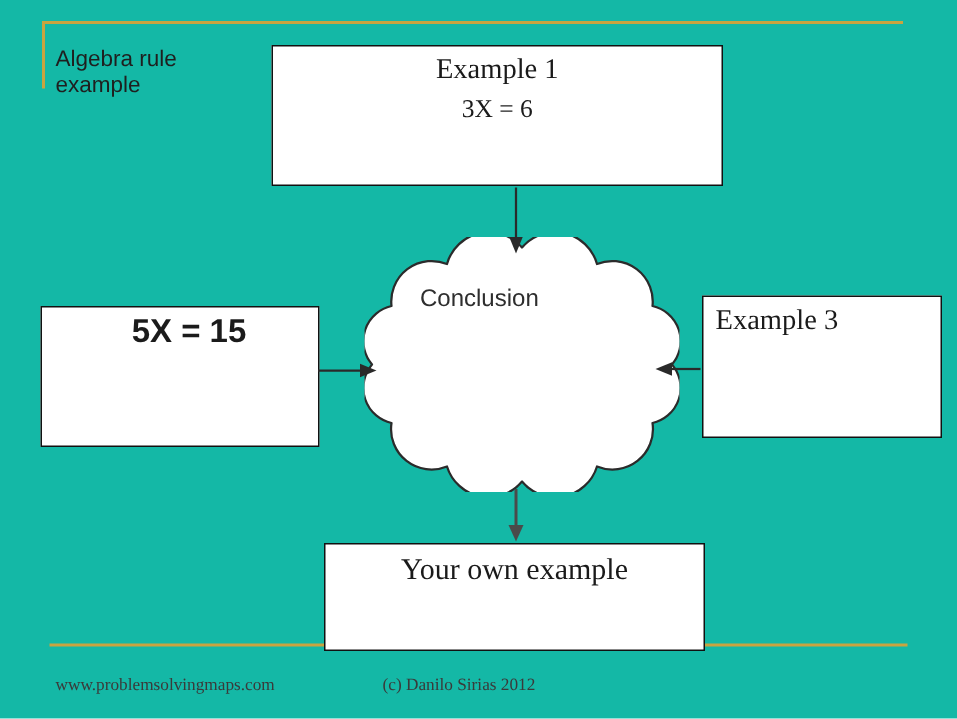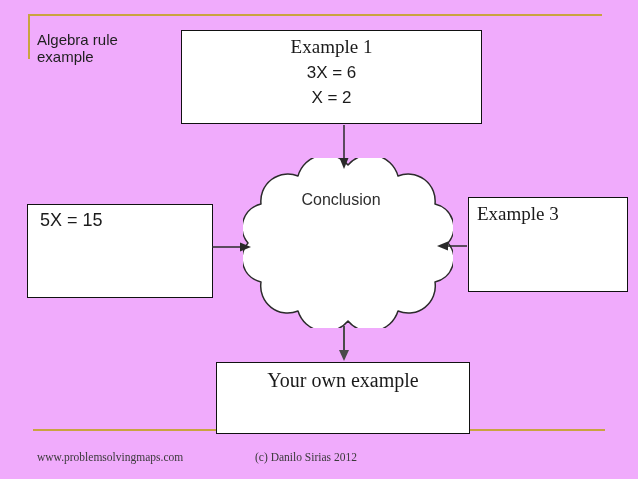--- a/index.html
+++ b/index.html
@@ -4,21 +4,21 @@
 <style>
   html, body {
     margin: 0;
     padding: 0;
     background: #ffffff;
   }
   .slide {
     position: relative;
     width: 638px;
     height: 479px;
-    background: #f0abfc;
+    background: #14b8a6;
     overflow: hidden;
     font-family: "Liberation Sans", sans-serif;
   }
 
   
   .accent-top {
     position: absolute;
     left: 28px; top: 14px;
     width: 574px; height: 2px;
     background: var(--gold, #C9A43F);
@@ -74,36 +74,36 @@
   .centered { text-align: center; }
   .box-example3 .box-title { text-align: left; padding-left: 8px; }
   .box-yourown  .box-title { font-size: 20px; margin-top: 5px; }
 
   .equation {
     font-family: "Liberation Sans", sans-serif;
     color: #1b1b1b;
     line-height: 22px;
     margin-top: 5px;
   }
-  .box-example1 .equation { font-size: 17px; text-align: center; margin-top: 3px; }
-  .box-example2 .equation { font-size: 18px; text-align: left; padding-left: 12px; line-height: 25px; margin-top: 3px; }
+  .box-example1 .equation { font-size: 17px; text-align: center; margin-top: 3px; font-family: Liberation Serif, serif; }
+  .box-example2 .equation { font-size: 22px; text-align: center; padding-left: 12px; line-height: 25px; margin-top: 3px; font-weight: bold; }
   .box-example3 .equation { font-size: 18px; text-align: left; padding-left: 10px; line-height: 25px; margin-top: 2px; }
 
   
   .cloud-svg {
     position: absolute;
     left: 243px; top: 158px;
     width: 210px; height: 170px;
     z-index: 2;
   }
   .conclusion-label {
     position: absolute;
     left: 280px; top: 191px;
     width: 122px;
-    text-align: center;
+    text-align: left;
     font-size: 16px;
     color: #2e2e2e;
     z-index: 3;
   }
 
   
   .arrows-svg {
     position: absolute;
     left: 0; top: 0;
     width: 638px; height: 479px;
@@ -137,21 +137,20 @@
   <div class="accent-top"></div>
   <div class="accent-left"></div>
   <div class="footer-divider"></div>
 
   <div class="slide-title">Algebra rule
 example</div>
 
   <div class="box box-example1">
     <div class="box-title centered">Example 1</div>
     <div class="equation">3X = 6</div>
-    <div class="equation">X = 2</div>
   </div>
 
   <div class="box box-example2">
     <div class="equation">5X = 15</div>
   </div>
 
   <div class="box box-example3">
     <div class="box-title">Example 3</div>
   </div>
 

